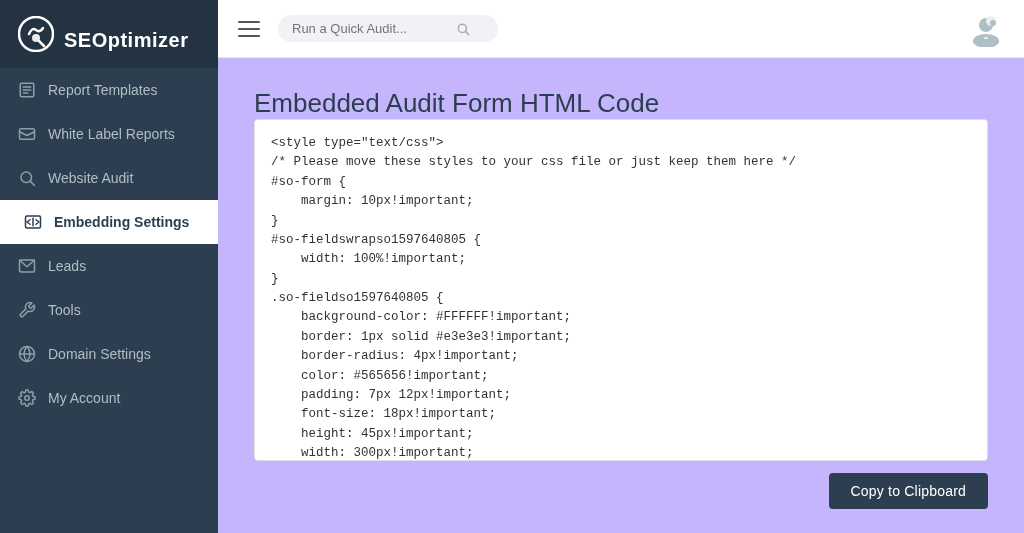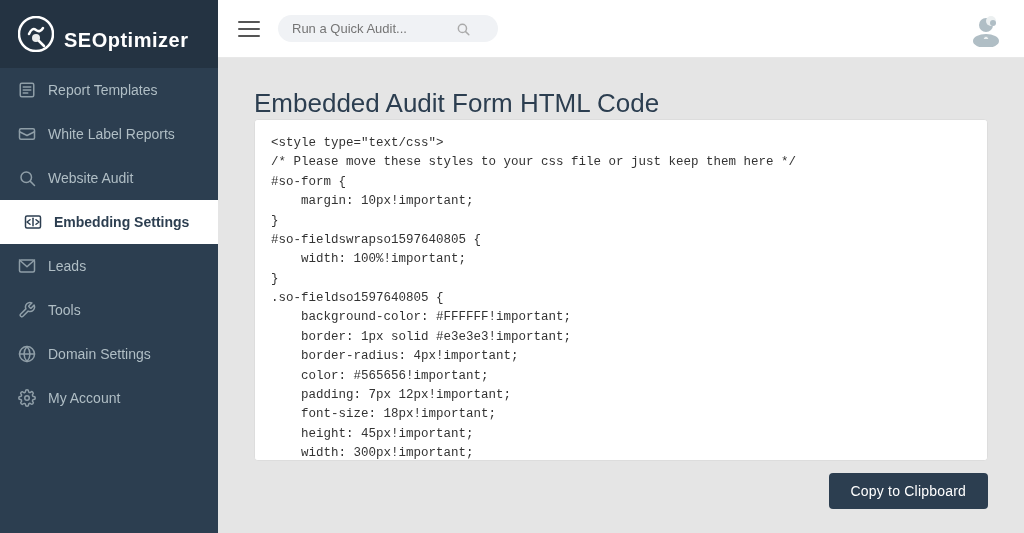--- a/index.html
+++ b/index.html
@@ -63,21 +63,21 @@
     }
     .nav-item.active .nav-icon {
       opacity: 1;
     }
 
     
     .main {
       flex: 1;
       display: flex;
       flex-direction: column;
-      background: #e5e5e5;
+      background: #c4b5fd;
       height: 533px;
       overflow: hidden;
     }
 
     
     .header {
       display: flex;
       align-items: center;
       padding: 10px 20px;
       background: #fff;

